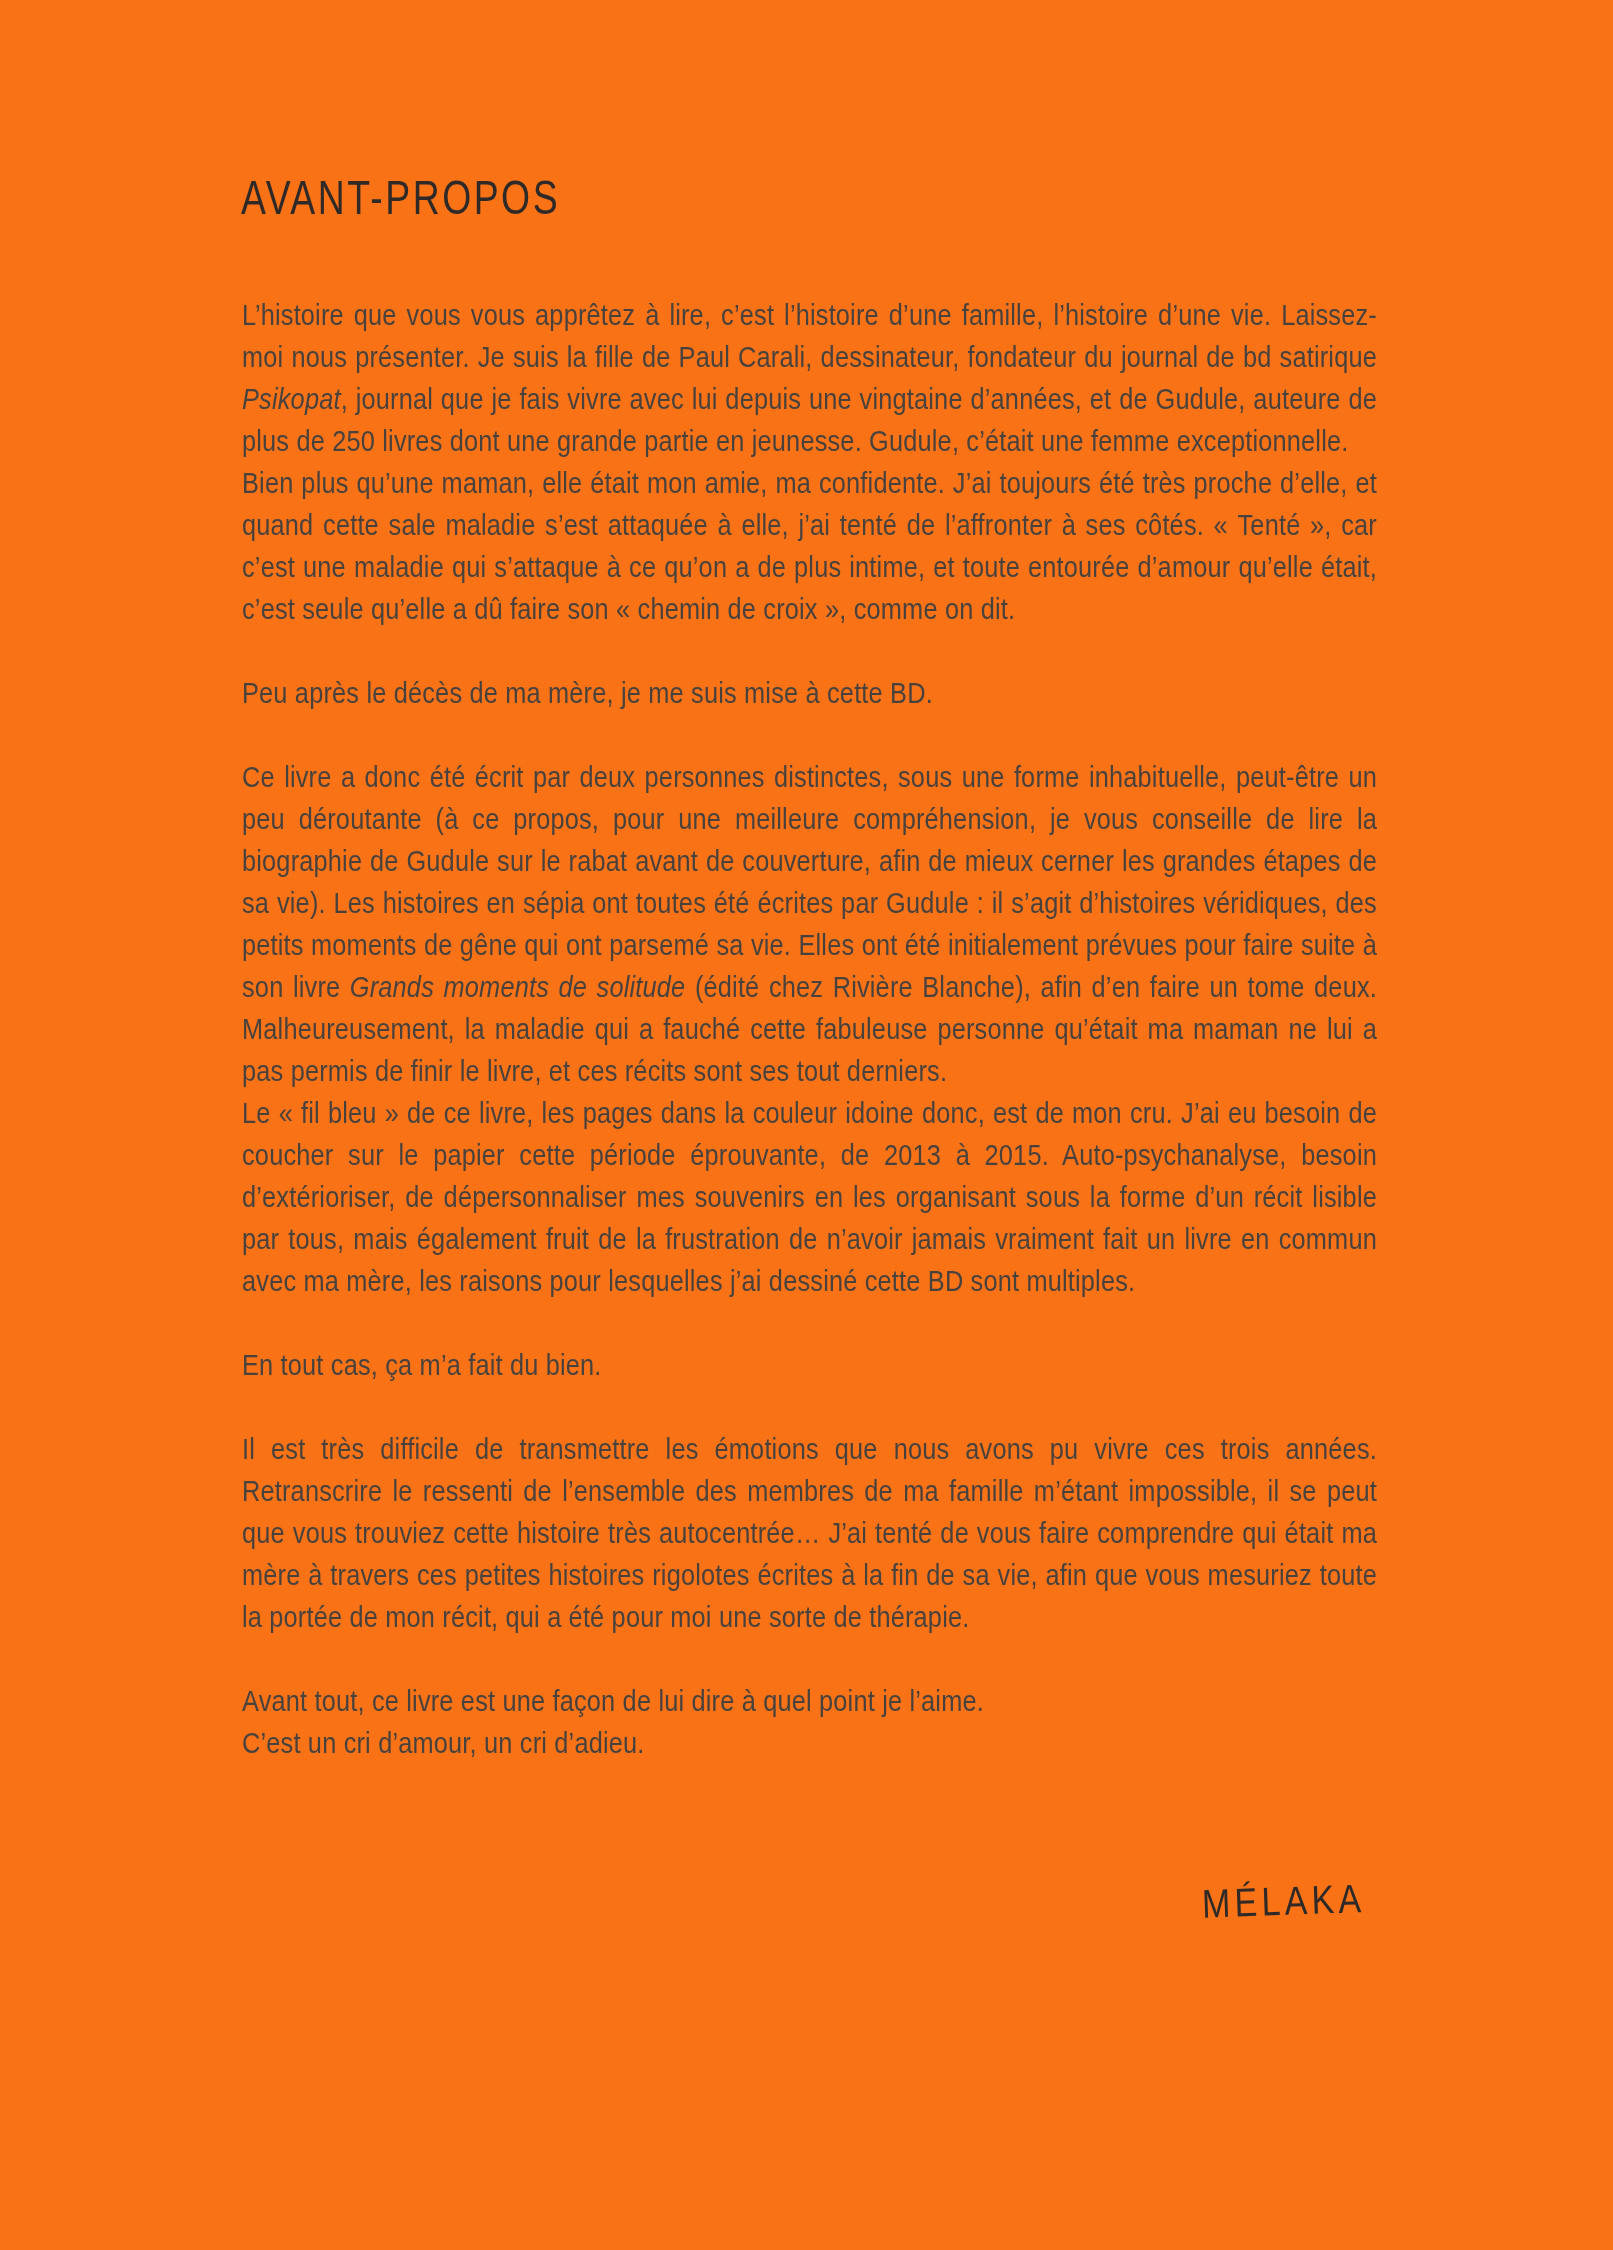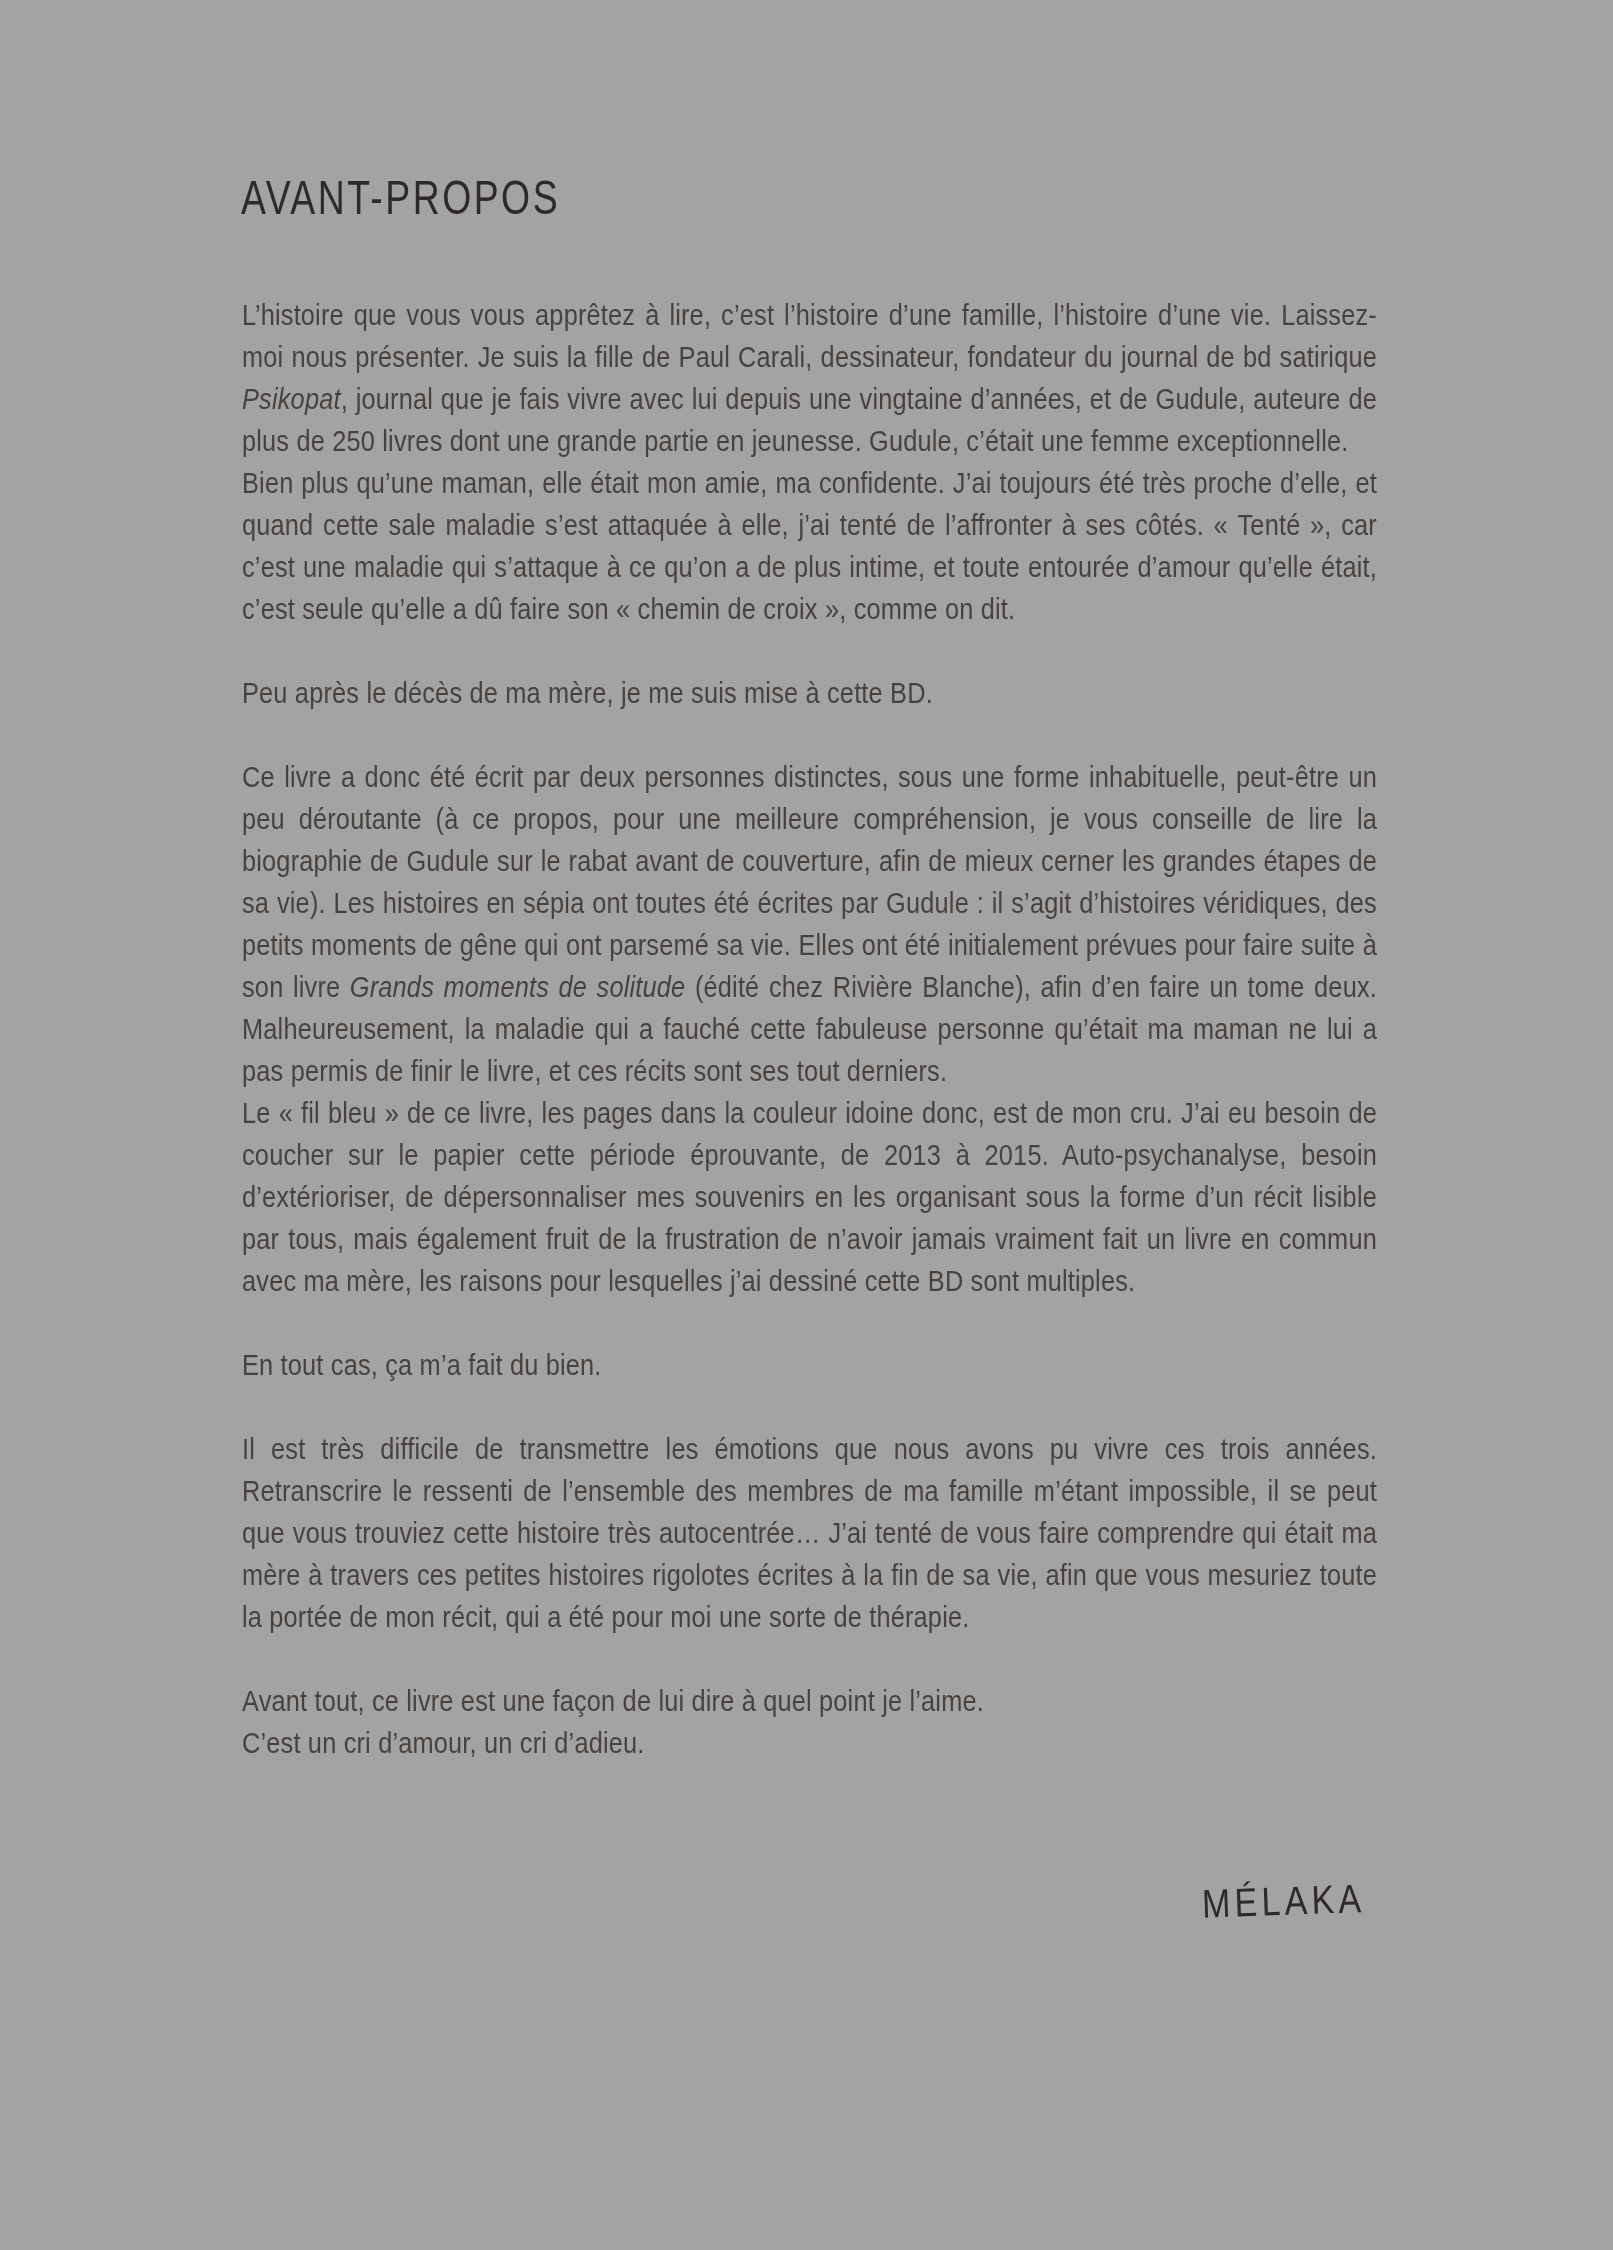--- a/index.html
+++ b/index.html
@@ -4,21 +4,21 @@
 <style>
   html, body {
     margin: 0;
     padding: 0;
     background: #ffffff;
   }
   .page {
     position: relative;
     width: 1613px;
     height: 2250px;
-    background: #a3a3a3;
+    background: #f97316;
     overflow: hidden;
     font-family: "Liberation Sans", sans-serif;
   }
   .title {
     position: absolute;
     left: 241px;
     top: 170px;
     font-size: 45px;
     font-weight: 400;
     letter-spacing: 3px;

